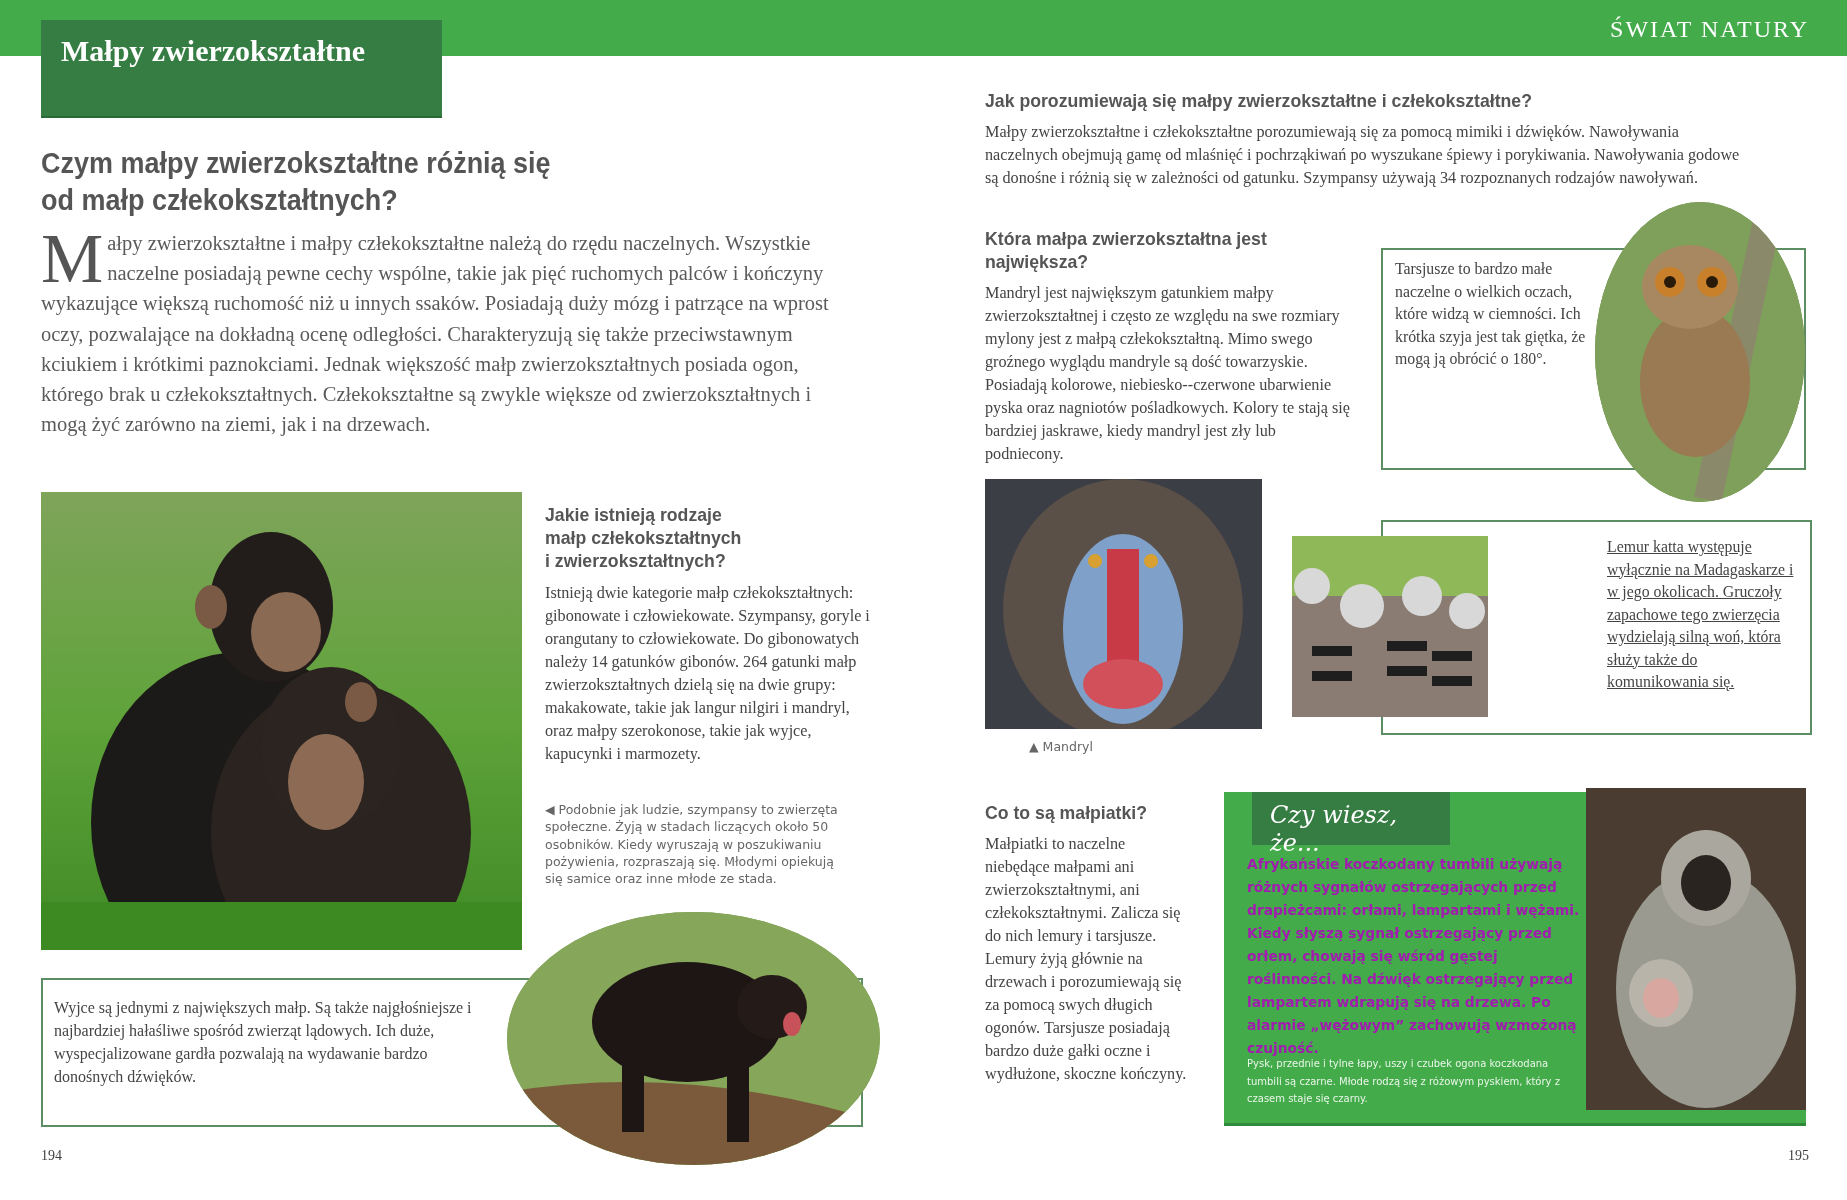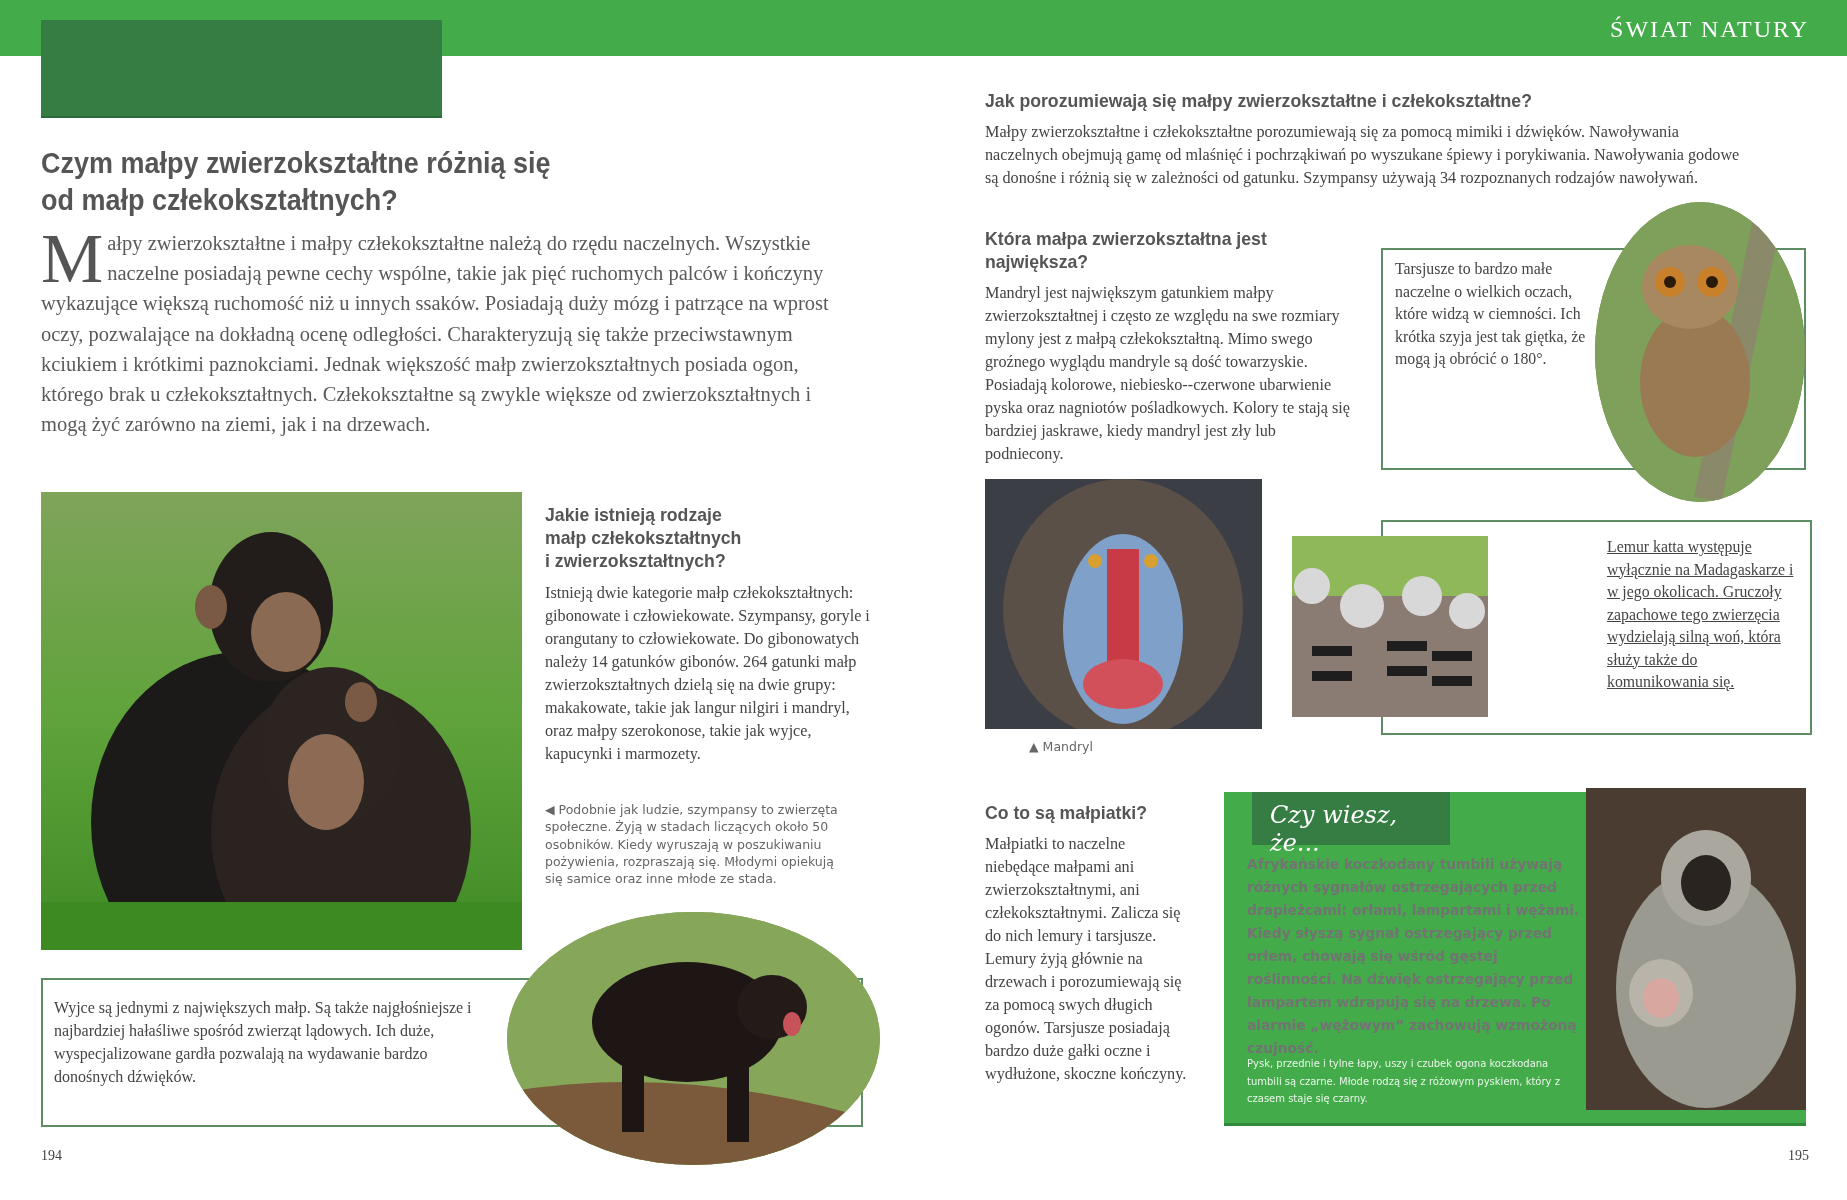--- a/index.html
+++ b/index.html
@@ -14,30 +14,31 @@
   .dropcap { float: left; font-size: 70px; line-height: 54px; margin: 4px 4px 0 0; color: #555; }
   .h-sub { font-family: "Liberation Sans", sans-serif; font-weight: bold; font-size: 19px; line-height: 23px; color: #555; transform: scaleX(0.93); transform-origin: left; }
   .body-s { font-size: 16.2px; line-height: 23px; color: #444; }
   .caption { font-family: "DejaVu Sans", sans-serif; font-size: 12.5px; line-height: 17.3px; color: #666; }
   .photo { background: #6b8f3a; overflow: hidden; }
   .frame { border: 2px solid #5d8d63; background: transparent; }
   .oval { border-radius: 50%; overflow: hidden; }
   .pagenum { font-size: 14px; color: #404040; }
   .didyou { left: 1224px; top: 792px; width: 582px; height: 334px; background: #43ab4a; border-bottom: 3px solid #2f8a3a; }
   .didyou-tab { left: 1224px; top: 792px; width: 198px; height: 53px; background: #367d43; color: #fff; font-family: "DejaVu Serif", serif; font-style: italic; font-size: 24px; padding: 9px 18px; margin-left: 28px; }
-  .didyou-body { left: 1247px; top: 853px; width: 340px; font-family: "DejaVu Sans", sans-serif; font-weight: bold; font-size: 13.8px; line-height: 23px; color: #737373; }
+  .didyou-body { left: 1247px; top: 853px; width: 340px; font-family: "DejaVu Sans", sans-serif; font-weight: bold; font-size: 13.8px; line-height: 23px; color: #a21caf; }
   .didyou-note { left: 1247px; top: 1055px; width: 330px; font-family: "DejaVu Sans", sans-serif; font-size: 10px; line-height: 17.5px; color: #eaf6ea; }
 </style>
 </head>
 <body>
 
 <div class="abs topbar"></div>
 <div class="abs section-label">ŚWIAT NATURY</div>
 
 <div class="abs title-box">
+  <div>Małpy zwierzokształtne</div>
 </div>
 
 <div class="abs h-main">
   <div>Czym małpy zwierzokształtne różnią się</div>
   <div>od małp człekokształtnych?</div>
 </div>
 
 <div class="abs lead">
   <span class="dropcap">M</span>
   <span>ałpy zwierzokształtne i małpy człekokształtne należą do rzędu naczelnych. Wszystkie naczelne posiadają pewne cechy wspólne, takie jak pięć ruchomych palców i kończyny wykazujące większą ruchomość niż u innych ssaków. Posiadają duży mózg i patrzące na wprost oczy, pozwalające na dokładną ocenę odległości. Charakteryzują się także przeciwstawnym kciukiem i krótkimi paznokciami. Jednak większość małp zwierzokształtnych posiada ogon, którego brak u człekokształtnych. Człekokształtne są zwykle większe od zwierzokształtnych i mogą żyć zarówno na ziemi, jak i na drzewach.</span>

